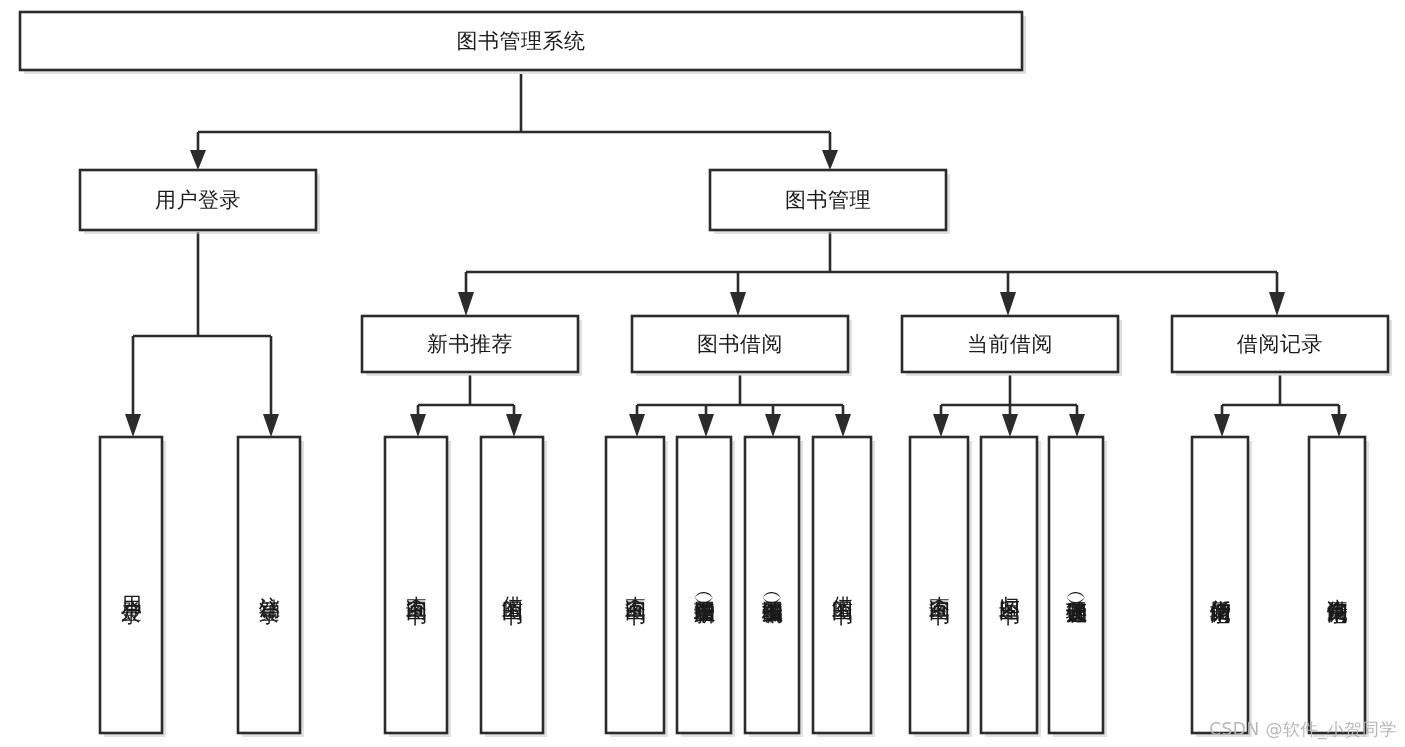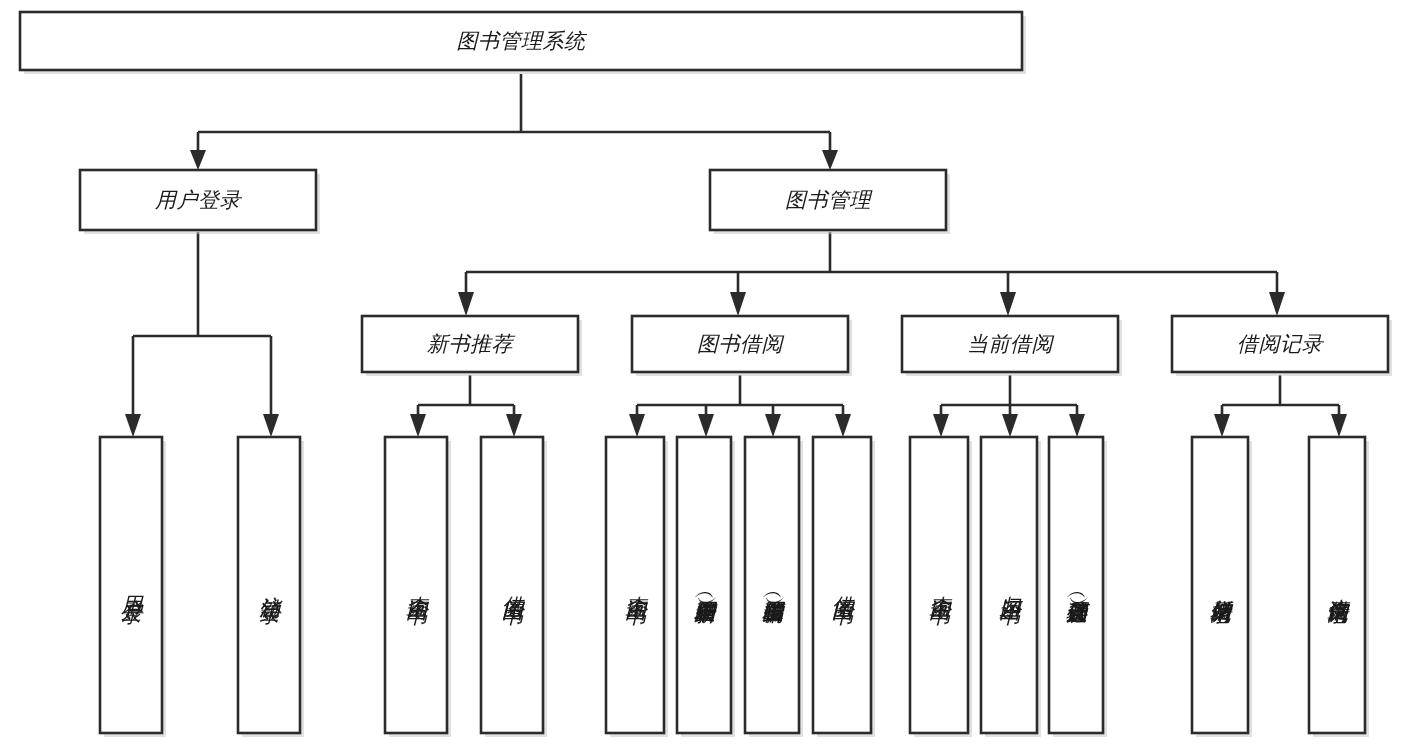--- a/index.html
+++ b/index.html
@@ -12,21 +12,20 @@
     width: 1405px;
     height: 747px;
     font-family: "DejaVu Sans", "Liberation Sans", sans-serif;
     overflow: hidden;
     position: relative;
   }
   #diagram-root {
     position: relative;
     width: 1405px;
     height: 747px;
-    font-style: italic;
   }
   svg.tree-canvas {
     position: absolute;
     top: 0;
     left: 0;
     width: 1405px;
     height: 747px;
   }
   .node-rect {
     fill: #ffffff;
@@ -264,13 +263,14 @@
   <div class="vlabel" style="left: 745px; top: 437px; width: 54px; height: 296px; letter-spacing: 0px; display: flex; align-items: center; justify-content: center;">编辑图书（管理员）</div>
   <div class="vlabel" style="left: 813px; top: 437px; width: 58px; height: 296px; display: flex; align-items: center; justify-content: center;">借阅图书</div>
 
   <div class="vlabel" style="left: 910px; top: 437px; width: 58px; height: 296px; display: flex; align-items: center; justify-content: center;">查询图书</div>
   <div class="vlabel" style="left: 981px; top: 437px; width: 56px; height: 296px; display: flex; align-items: center; justify-content: center;">归还图书</div>
   <div class="vlabel" style="left: 1049px; top: 437px; width: 54px; height: 296px; letter-spacing: 0px; display: flex; align-items: center; justify-content: center;">确认归还（管理员）</div>
 
   <div class="vlabel" style="left: 1192px; top: 437px; width: 56px; height: 296px; letter-spacing: 1px; display: flex; align-items: center; justify-content: center;">新增借阅记录</div>
   <div class="vlabel" style="left: 1309px; top: 437px; width: 56px; height: 296px; letter-spacing: 1px; display: flex; align-items: center; justify-content: center;">查询借阅记录</div>
 
+  <div class="watermark">CSDN @软件_小贺同学</div>
 </div>
 
 </body></html>

